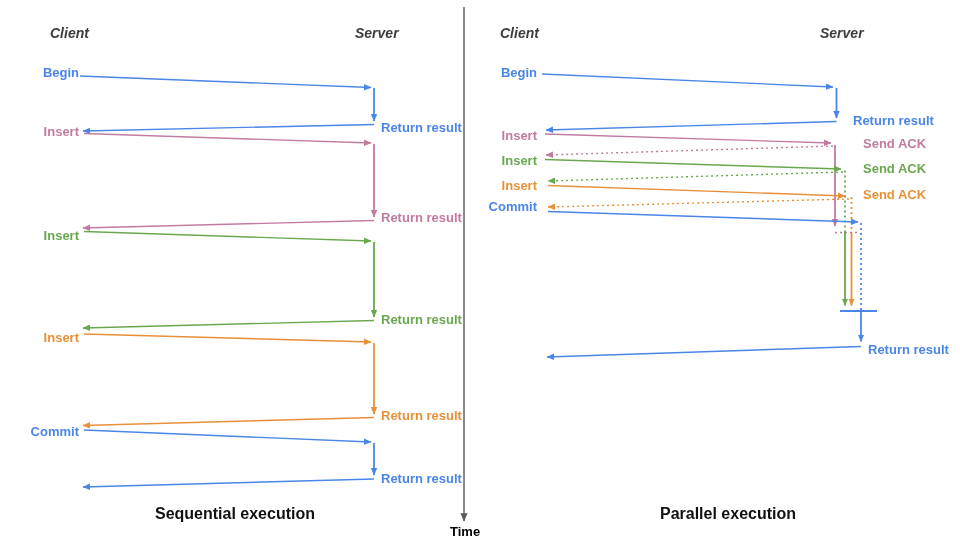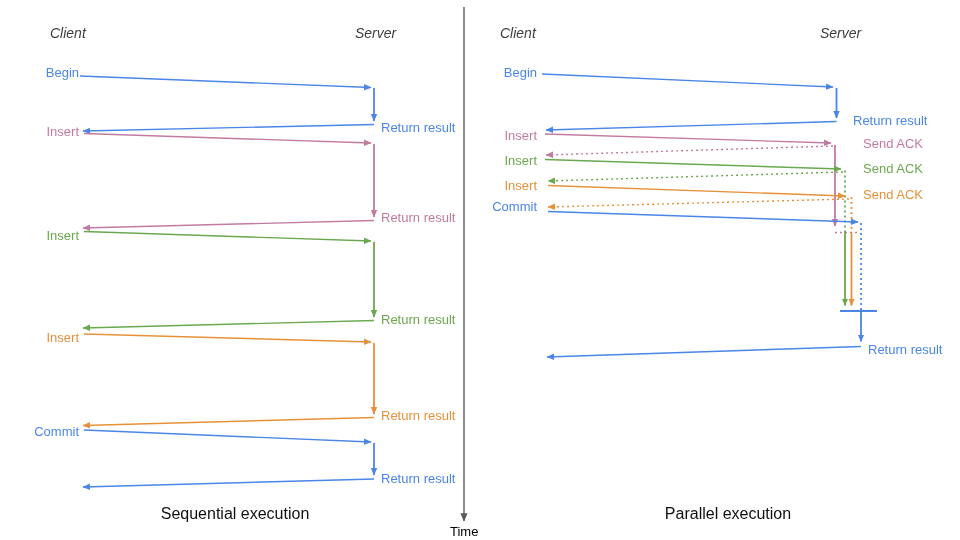--- a/index.html
+++ b/index.html
@@ -1,16 +1,16 @@
 <!DOCTYPE html>
 <html><head>
 <meta charset="utf-8">
 <style>
   html,body{margin:0;padding:0;background:#ffffff;}
-  .stage{position:relative;width:960px;height:540px;background:#ffffff;overflow:hidden;}
+  .stage{position:relative;width:960px;height:540px;background:#ffffff;overflow:hidden;font-weight:bold;}
   svg{display:block;font-family:"Liberation Sans", sans-serif;}
   text{font-family:"Liberation Sans", sans-serif;}
   .hdr{font-size:14px;font-style:italic;fill:#3d3d3d;}
   .ttl{font-size:16px;fill:#111111;}
   .lbl{font-size:13px;}
   .rsp{font-size:13px;}
   .time-lbl{font-size:13px;fill:#000000;}
   .t-blue{fill:#4a86e8;}  .l-blue{stroke:#4a86e8;}
   .t-pink{fill:#c27ba0;}  .l-pink{stroke:#c27ba0;}
   .t-green{fill:#6aa84f;} .l-green{stroke:#6aa84f;}

